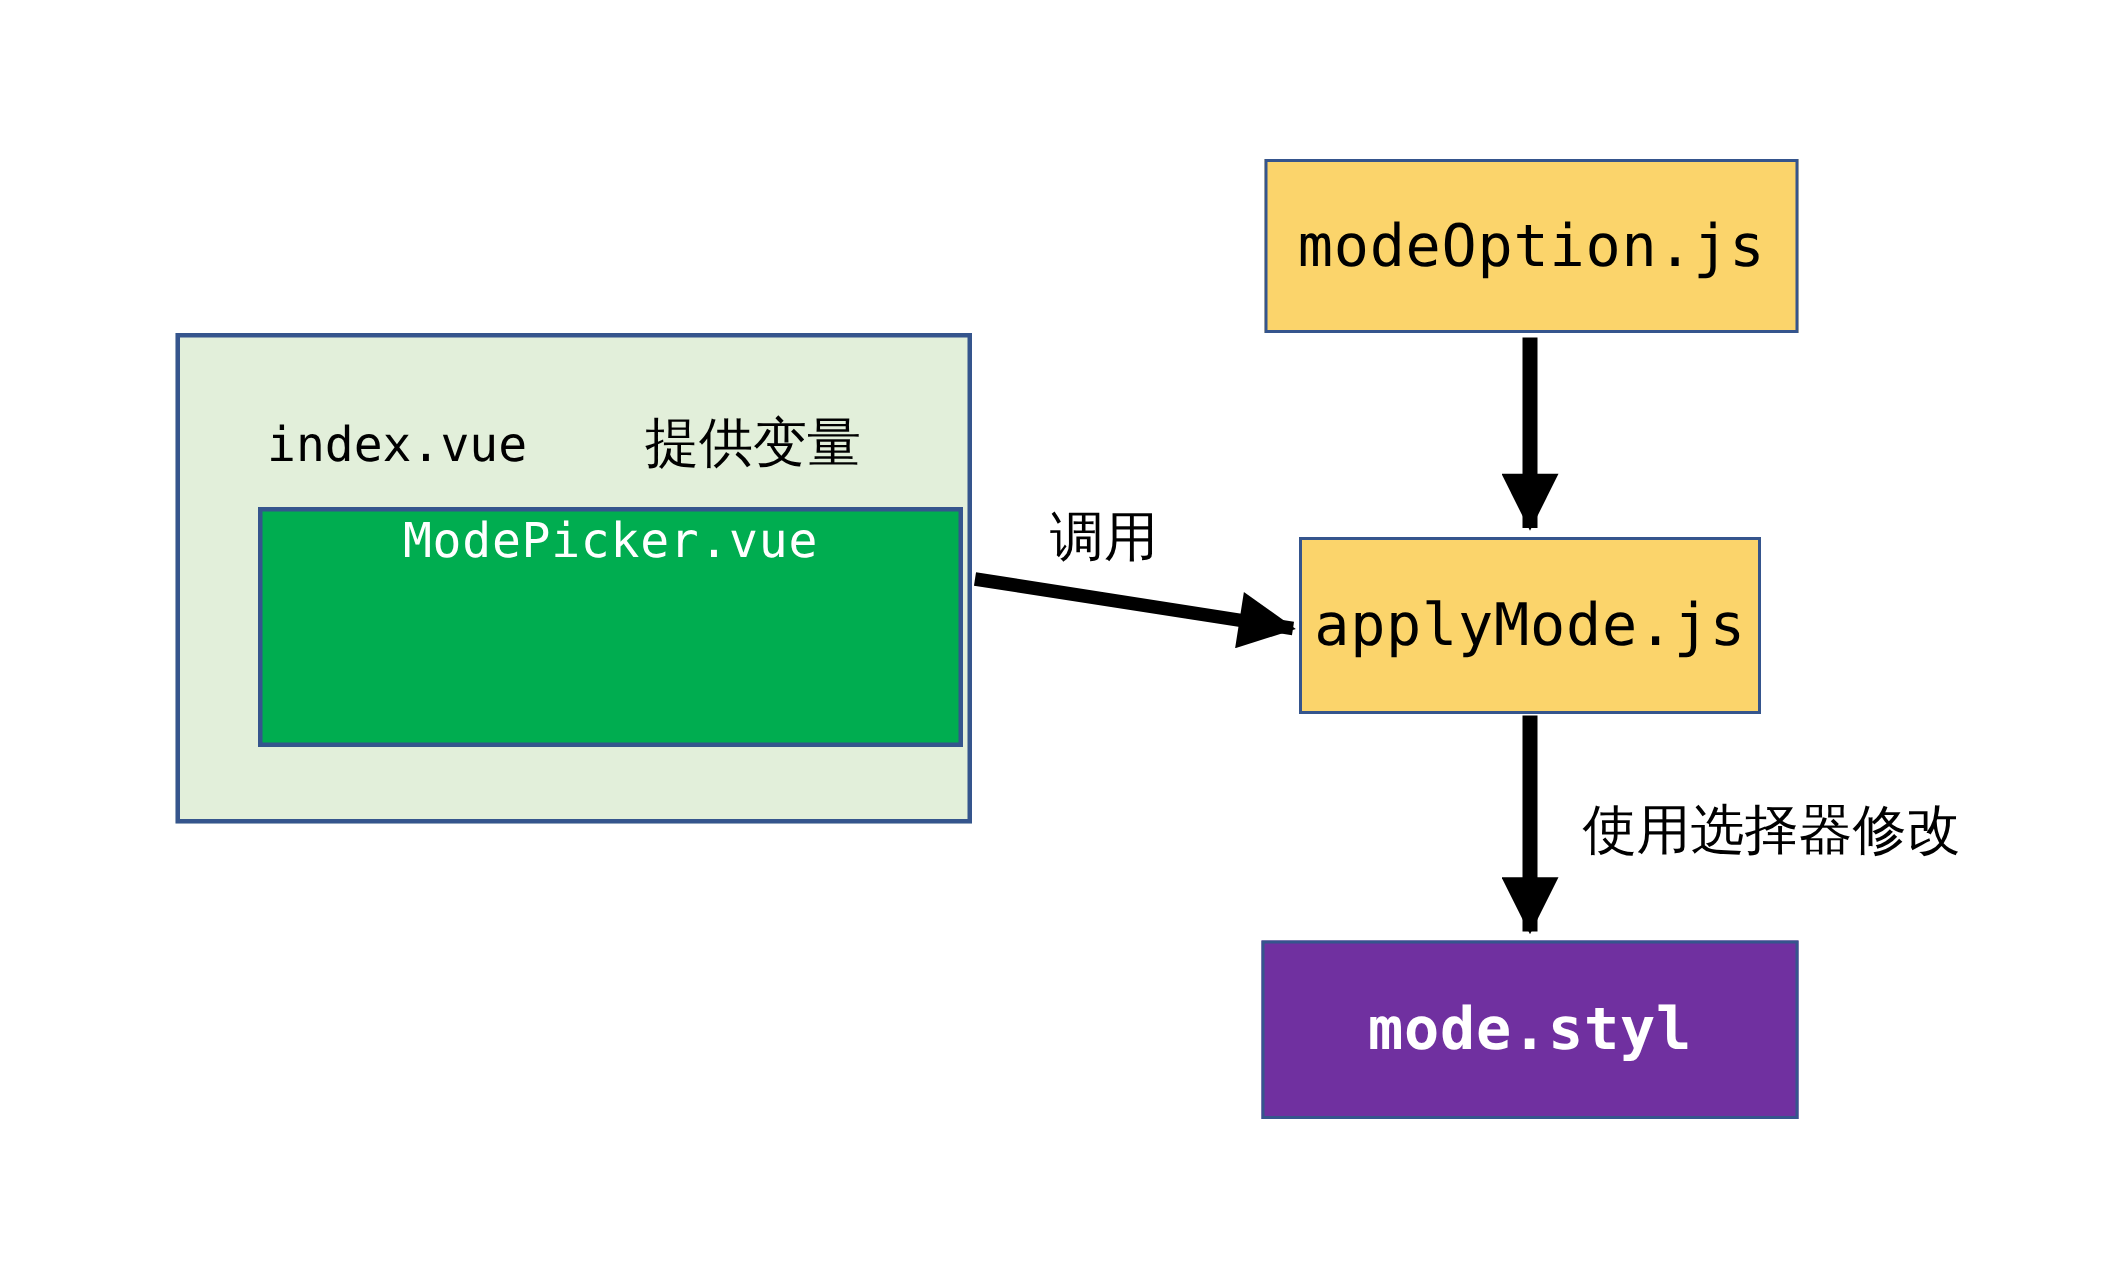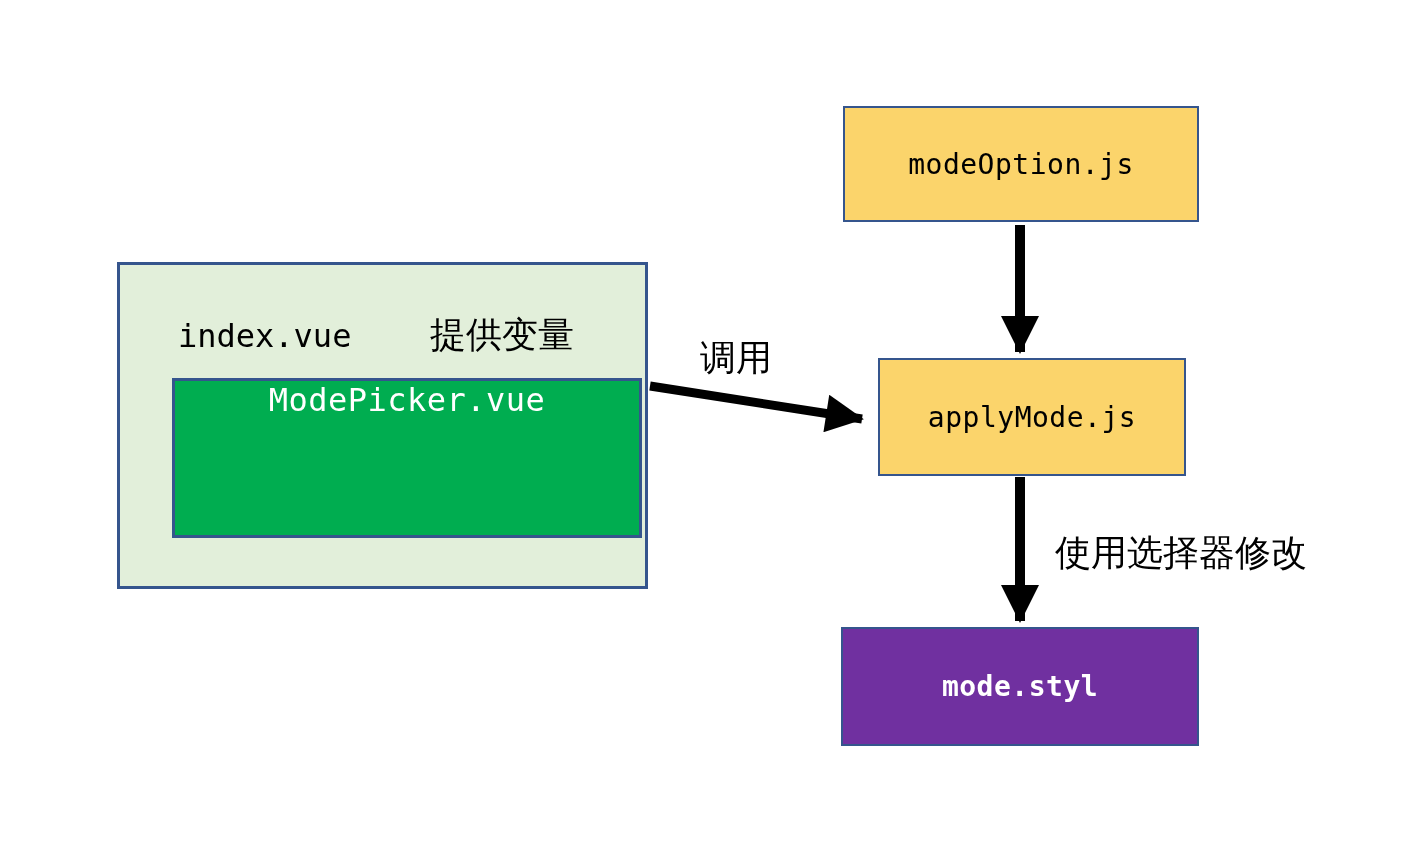--- a/index.html
+++ b/index.html
@@ -16,48 +16,47 @@
   }
   .mono { font-family: "DejaVu Sans Mono", "Liberation Mono", monospace; }
 
   
   .node {
     position: absolute;
     display: flex;
     align-items: center;
     justify-content: center;
     box-sizing: border-box;
-    font-size: 28px;
+    font-size: 39px;
     letter-spacing: 0.5px;
     white-space: nowrap;
   }
   .yellow {
     background: var(--yellow-fill, #FBD46B);
     border: 2px solid var(--box-border, #35558D);
     color: var(--text-dark, #000000);
   }
   .purple {
     background: var(--purple-fill, #7030A0);
     border: 2px solid var(--box-border, #35558D);
     color: var(--text-light, #ffffff);
     font-weight: bold;
   }
   #mode-option { left: 843px; top: 106px; width: 356px; height: 116px; }
-  #apply-mode  { left: 866px; top: 358px; width: 308px; height: 118px; margin-left: 12px; }
+  #apply-mode  { left: 866px; top: 358px; width: 308px; height: 118px; }
   #mode-styl   { left: 841px; top: 627px; width: 358px; height: 119px; }
 
   
   .container-box {
     position: absolute;
     left: 117px; top: 222px;
     width: 531px; height: 327px;
     background: var(--container-fill, #E2EFDA);
     border: 3px solid var(--box-border, #35558D);
     box-sizing: border-box;
-    margin-top: 40px;
   }
   .container-title {
     position: absolute;
     left: 58px; top: 52px;
     font-size: 32px;
     color: var(--text-dark, #000000);
     white-space: nowrap;
   }
   .container-annotation {
     position: absolute;

